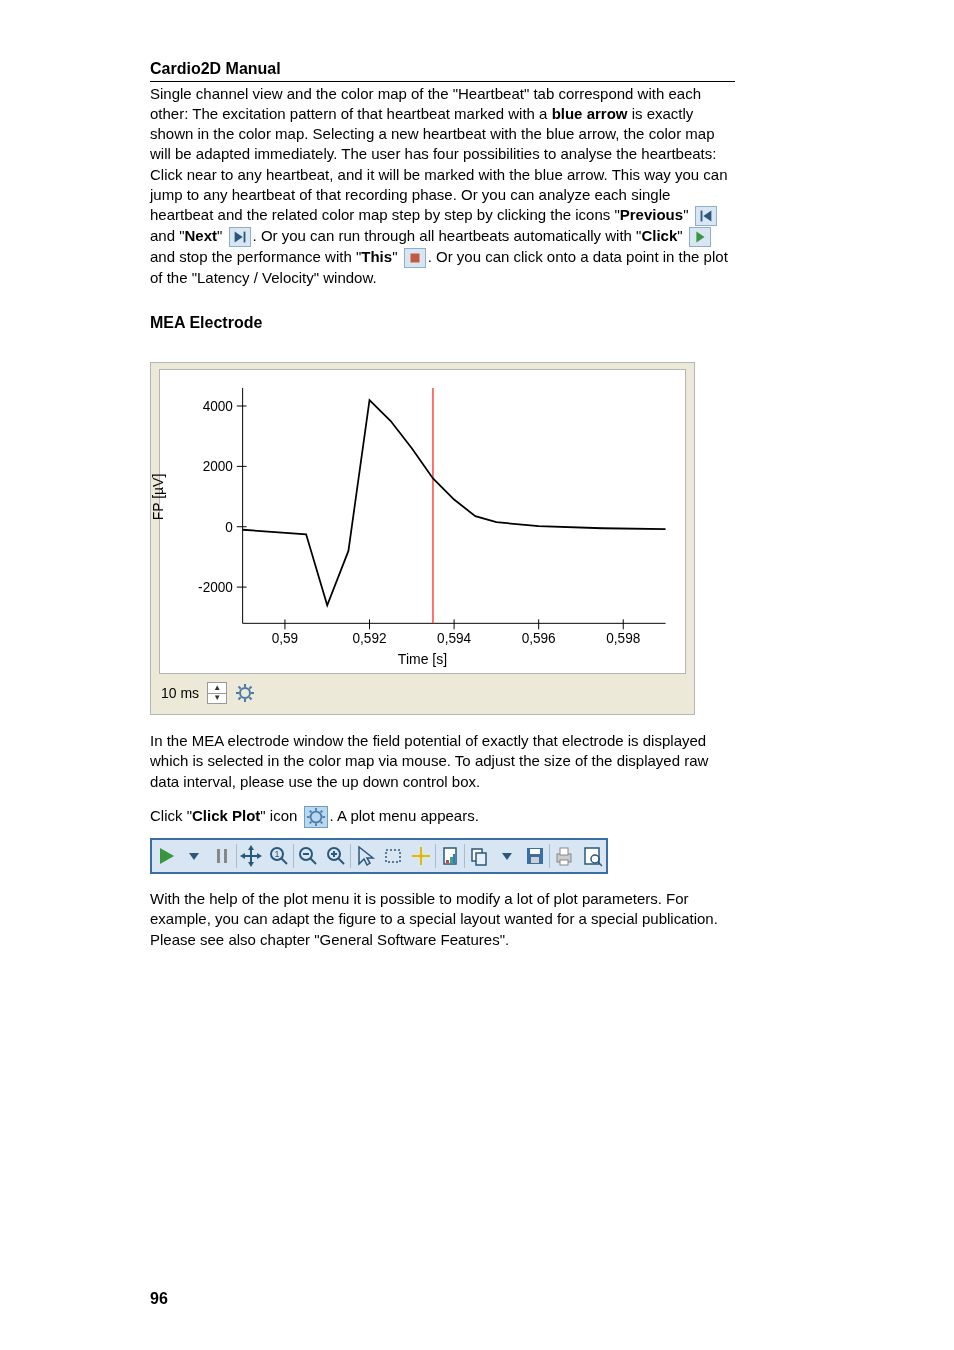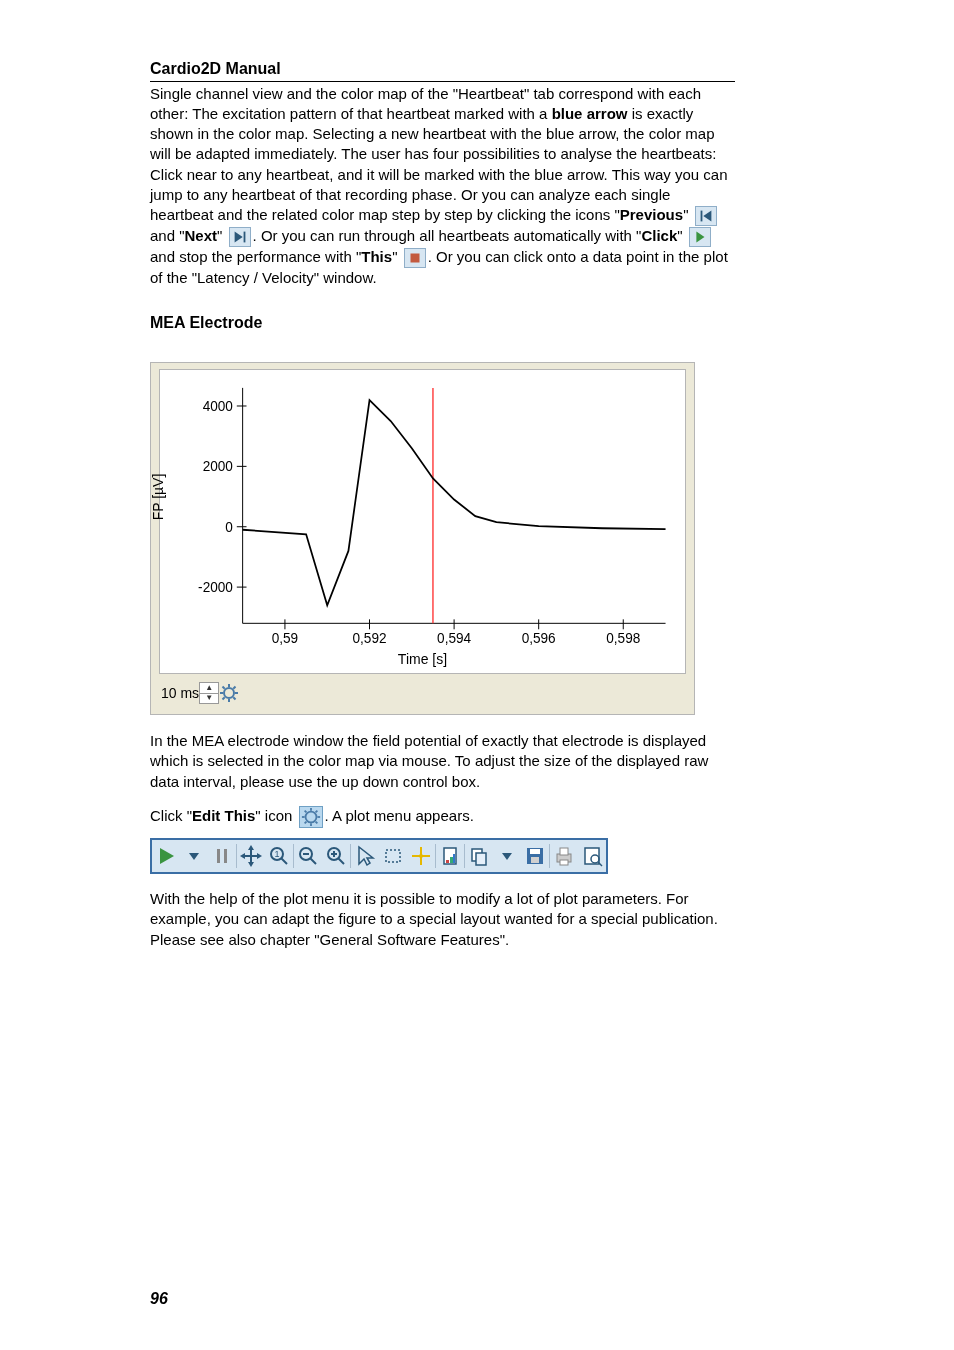--- a/index.html
+++ b/index.html
@@ -76,20 +76,21 @@
   .axis-label-x {
     position: absolute;
     bottom: 4px;
     left: 0; right: 0;
     text-align: center;
     font-size: 14px;
   }
   .chart-status {
     display: flex;
     align-items: center;
+    gap: 8px;
     padding: 2px 4px 4px 4px;
   }
   .status-text { font-size: 14px; }
   .updown {
     width: 18px;
     height: 20px;
     background: #fff;
     border: 1px solid #999;
     display: inline-flex;
     flex-direction: column;
@@ -126,21 +127,20 @@
     width: 1px;
     height: 24px;
     background: #a8bcce;
   }
   .page-num {
     position: absolute;
     left: 150px;
     bottom: 40px;
     font-weight: bold;
     font-size: 16px;
-    font-style: italic;
   }
 </style>
 </head>
 <body>
 
 <div class="page">
 
   <div class="header">Cardio2D Manual</div>
 
   <p class="para">
@@ -218,21 +218,21 @@
               <line x1="5.7" y1="14.3" x2="3.5" y2="16.5"></line>
             </g>
           </svg>
       </span>
     </div>
   </div>
 
   <p class="para" style="margin-top:16px">In the MEA electrode window the field potential of exactly that electrode is displayed which is selected in the color map via mouse. To adjust the size of the displayed raw data interval, please use the up down control box.</p>
 
   <p class="para" style="margin-top:14px">
-    <span>Click "</span><span class="bold">Edit This</span><span>" icon </span><span class="inline-icon editplot"><svg viewBox="0 0 24 22">
+    <span>Click "</span><span class="bold">Click Plot</span><span>" icon </span><span class="inline-icon editplot"><svg viewBox="0 0 24 22">
           <circle cx="12" cy="11" r="6" fill="none" stroke="#4a7ba8" stroke-width="2"></circle>
           <g stroke="#4a7ba8" stroke-width="2">
             <line x1="12" y1="1" x2="12" y2="4"></line>
             <line x1="12" y1="18" x2="12" y2="21"></line>
             <line x1="2" y1="11" x2="5" y2="11"></line>
             <line x1="19" y1="11" x2="22" y2="11"></line>
             <line x1="5" y1="4" x2="7" y2="6"></line>
             <line x1="17" y1="16" x2="19" y2="18"></line>
             <line x1="19" y1="4" x2="17" y2="6"></line>
             <line x1="7" y1="16" x2="5" y2="18"></line>

